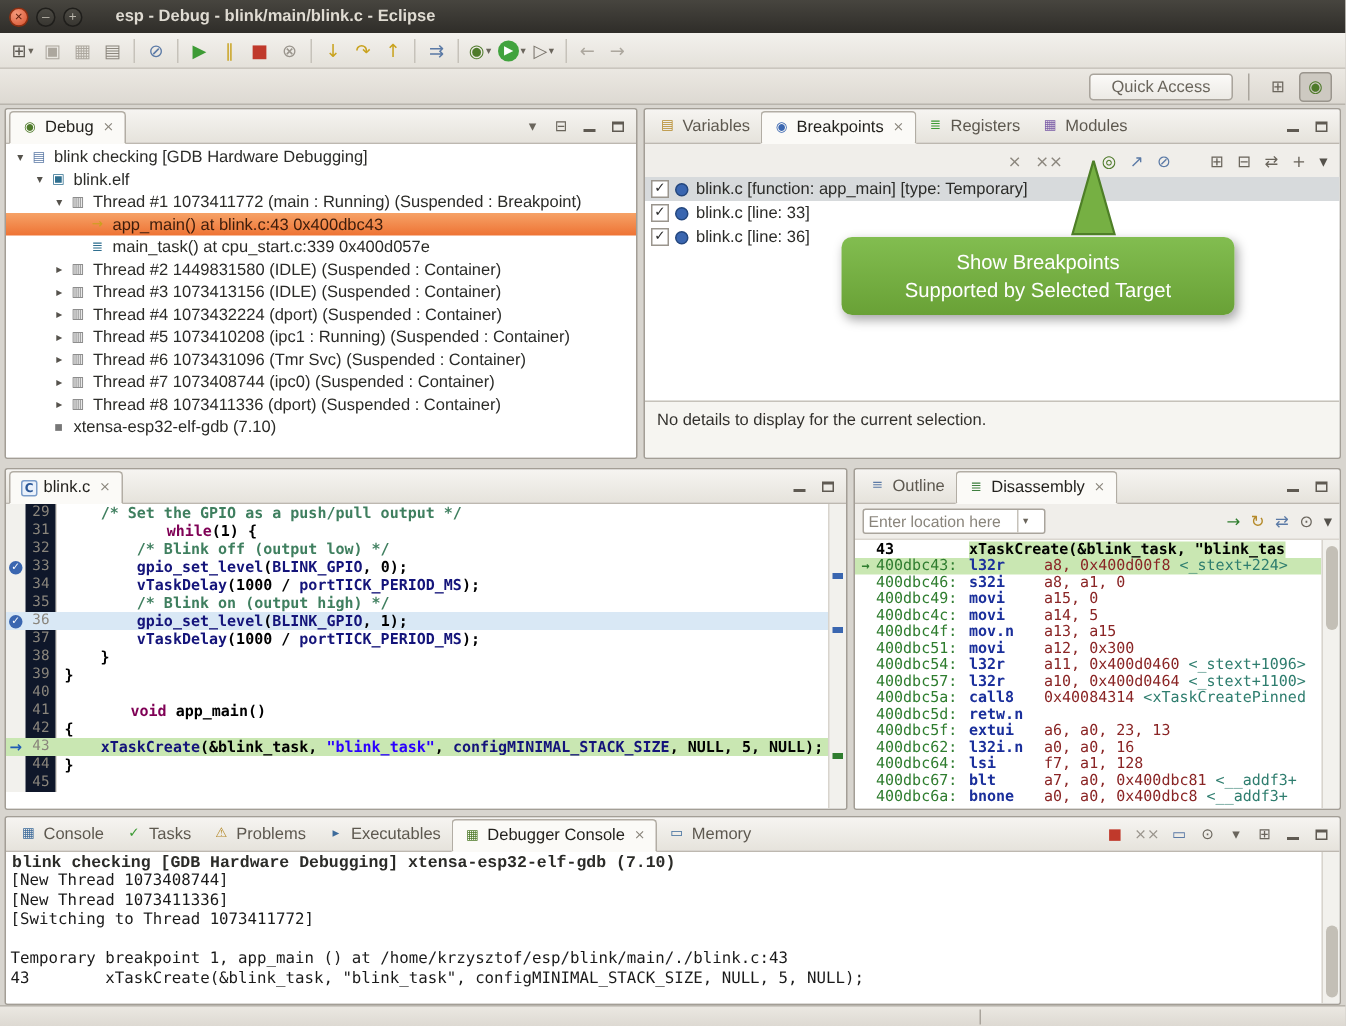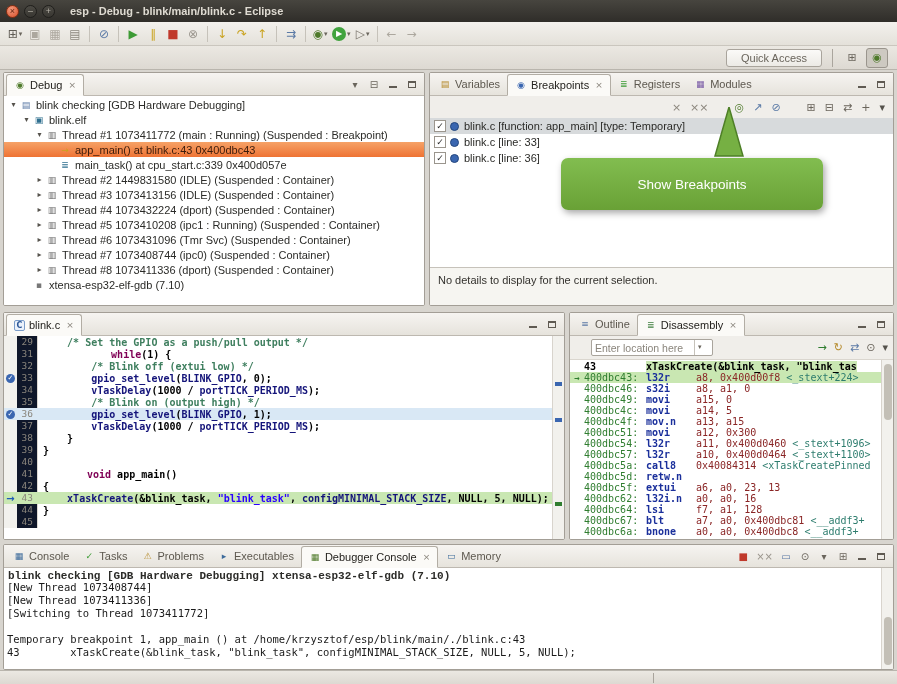--- a/index.html
+++ b/index.html
@@ -6,21 +6,21 @@
     font-family:"Liberation Sans",sans-serif;background:#d8d5cf;position:relative;}
   *{box-sizing:border-box;}
 
   
   .titlebar{position:absolute;left:0;top:0;width:897px;height:22px;
     background:linear-gradient(#47453f,#2f2d29);display:flex;align-items:center;padding-left:6px;}
   .winbtn{width:13px;height:13px;border-radius:50%;margin-right:5px;display:flex;align-items:center;
     justify-content:center;font-size:9px;line-height:13px;}
   .winbtn.close{background:radial-gradient(circle at 35% 30%,#f59a7c,#d6502c);border:1px solid #8c2f12;color:#5e1f0e;}
   .winbtn.minimize,.winbtn.maximize{background:linear-gradient(#4c4a44,#383631);border:1px solid #1f1e1b;color:#b9b5ab;}
-  .title-text{color:#dfdbd2;font-size:11px;font-weight:bold;margin-left:10px;white-space:nowrap;}
+  .title-text{color:#dfdbd2;font-size:11px;font-weight:bold;margin-left:17px;white-space:nowrap;}
 
   
   .tbrow1{position:absolute;left:0;top:22px;width:897px;height:24px;
     background:linear-gradient(#f3f1ed,#e4e1da);border-bottom:1px solid #cac6be;
     display:flex;align-items:center;padding-left:5px;}
   .tb-btn{height:20px;min-width:20px;display:flex;align-items:center;justify-content:center;padding:0 2px;}
   .tb-ic{font-size:12px;line-height:20px;font-family:"DejaVu Sans",sans-serif;}
   .tb-ic.circ{width:14px;height:14px;border-radius:50%;font-size:8px;line-height:14px;text-align:center;}
   .tb-dd{font-size:7px;color:#6a655c;margin-left:1px;font-family:"DejaVu Sans",sans-serif;}
   .tb-sep{width:1px;height:16px;background:#c6c2ba;margin:0 4px;}
@@ -97,21 +97,21 @@
   .ip-arrow{color:#1f5bb5;font-weight:bold;font-size:10px;font-family:"DejaVu Sans",sans-serif;}
   .sg-p{color:#000;}
   .sg-c{color:#3f7f5f;}
   .sg-k{color:#7f0055;margin-left:44px;}
   .sg-s{color:#2a00ff;}
   .sg-f{color:#14147a;}
   .sg-m{color:#14147a;}
 
   
   .dis-tools{height:24px;background:#f0eeea;display:flex;align-items:center;padding:0 5px;gap:7px;border-bottom:1px solid #dad6cf;}
-  .loc-combo{display:flex;align-items:center;border:1px solid #a9a49c;background:#fff;height:17px;border-radius:2px;width:122px;margin-left:16px;}
+  .loc-combo{display:flex;align-items:center;border:1px solid #a9a49c;background:#fff;height:17px;border-radius:2px;width:122px;}
   .loc-combo input{border:none;outline:none;font-size:10.5px;color:#8a857c;width:102px;padding:0 3px;
     font-family:"Liberation Sans",sans-serif;background:transparent;}
   .loc-dd{font-size:7px;color:#6a655c;border-left:1px solid #c6c2ba;padding:0 3px;height:15px;line-height:15px;font-family:"DejaVu Sans",sans-serif;}
   .dis-tool{font-size:11px;font-family:"DejaVu Sans",sans-serif;}
   #dis{position:absolute;top:47px;left:0;right:12px;bottom:0;overflow:hidden;background:#fff;padding-top:1px;}
   .dis-scroll{position:absolute;top:47px;right:0;bottom:0;width:12px;background:#f2f1ed;border-left:1px solid #d8d4cd;}
   .scroll-handle{position:absolute;left:2px;width:8px;border-radius:4px;background:#c3bfb6;}
   .dl{height:11px;display:flex;align-items:center;white-space:pre;font-family:"DejaVu Sans Mono",monospace;font-size:10px;}
   .dl.cur{background:#c9e7b2;}
   .dl-mg{width:14px;flex:none;color:#2f7d2f;font-weight:bold;font-size:9px;text-align:center;}
@@ -378,20 +378,21 @@
       </div>
     </div>
   <div class="bp-detail">
     <span>No details to display for the current selection.</span>
   </div>
   <svg class="callout-arrow" width="32" height="51">
     <polygon points="16,0 30,49 2,49" fill="#76b043" stroke="#4e7f27" stroke-width="1.5"></polygon>
   </svg>
   <div class="callout">
     <div>Show Breakpoints</div>
+    <div>Supported by Selected Target</div>
   </div>
 </div>
 
 <div class="panel" style="left:3px;top:312px;width:562px;height:228px;">
   <div class="tabbar">
     <div class="tabs" id="editor-tabs">
         <div class="tab active">
           <span class="tab-ic boxed" style="color: rgb(43, 87, 151);">C</span>
           <span class="tab-lb">blink.c</span>
           <span class="tab-x">×</span>
@@ -402,21 +403,21 @@
           <span class="ic-min"></span>
         </span>
       <span class="pb">
           <span class="ic-max"></span>
         </span>
     </div>
   </div>
   <div class="ecode" id="code">
       <div class="cl"><span class="cl-mk"></span><span class="cl-ln">29</span><span class="cl-code"><span class="sg-p">    </span><span class="sg-c">/* Set the GPIO as a push/pull output */</span></span></div>
       <div class="cl"><span class="cl-mk"></span><span class="cl-ln">31</span><span class="cl-code"><span class="sg-p">    </span><span class="sg-k">while</span><span class="sg-p">(1) {</span></span></div>
-      <div class="cl"><span class="cl-mk"></span><span class="cl-ln">32</span><span class="cl-code"><span class="sg-p">        </span><span class="sg-c">/* Blink off (extui low) */</span></span></div>
+      <div class="cl"><span class="cl-mk"></span><span class="cl-ln">32</span><span class="cl-code"><span class="sg-p">        </span><span class="sg-c">/* Blink off (output low) */</span></span></div>
       <div class="cl"><span class="cl-mk"><span class="bp-dot">✓</span></span><span class="cl-ln">33</span><span class="cl-code"><span class="sg-p">        </span><span class="sg-f">gpio_set_level</span><span class="sg-p">(</span><span class="sg-m">BLINK_GPIO</span><span class="sg-p">, 0);</span></span></div>
       <div class="cl"><span class="cl-mk"></span><span class="cl-ln">34</span><span class="cl-code"><span class="sg-p">        </span><span class="sg-f">vTaskDelay</span><span class="sg-p">(1000 / </span><span class="sg-m">portTICK_PERIOD_MS</span><span class="sg-p">);</span></span></div>
       <div class="cl"><span class="cl-mk"></span><span class="cl-ln">35</span><span class="cl-code"><span class="sg-p">        </span><span class="sg-c">/* Blink on (output high) */</span></span></div>
       <div class="cl sel"><span class="cl-mk"><span class="bp-dot">✓</span></span><span class="cl-ln">36</span><span class="cl-code"><span class="sg-p">        </span><span class="sg-f">gpio_set_level</span><span class="sg-p">(</span><span class="sg-m">BLINK_GPIO</span><span class="sg-p">, 1);</span></span></div>
       <div class="cl"><span class="cl-mk"></span><span class="cl-ln">37</span><span class="cl-code"><span class="sg-p">        </span><span class="sg-f">vTaskDelay</span><span class="sg-p">(1000 / </span><span class="sg-m">portTICK_PERIOD_MS</span><span class="sg-p">);</span></span></div>
       <div class="cl"><span class="cl-mk"></span><span class="cl-ln">38</span><span class="cl-code"><span class="sg-p">    }</span></span></div>
       <div class="cl"><span class="cl-mk"></span><span class="cl-ln">39</span><span class="cl-code"><span class="sg-p">}</span></span></div>
       <div class="cl"><span class="cl-mk"></span><span class="cl-ln">40</span><span class="cl-code"></span></div>
       <div class="cl"><span class="cl-mk"></span><span class="cl-ln">41</span><span class="cl-code"><span class="sg-k">void</span><span class="sg-p"> app_main()</span></span></div>
       <div class="cl"><span class="cl-mk"></span><span class="cl-ln">42</span><span class="cl-code"><span class="sg-p">{</span></span></div>

